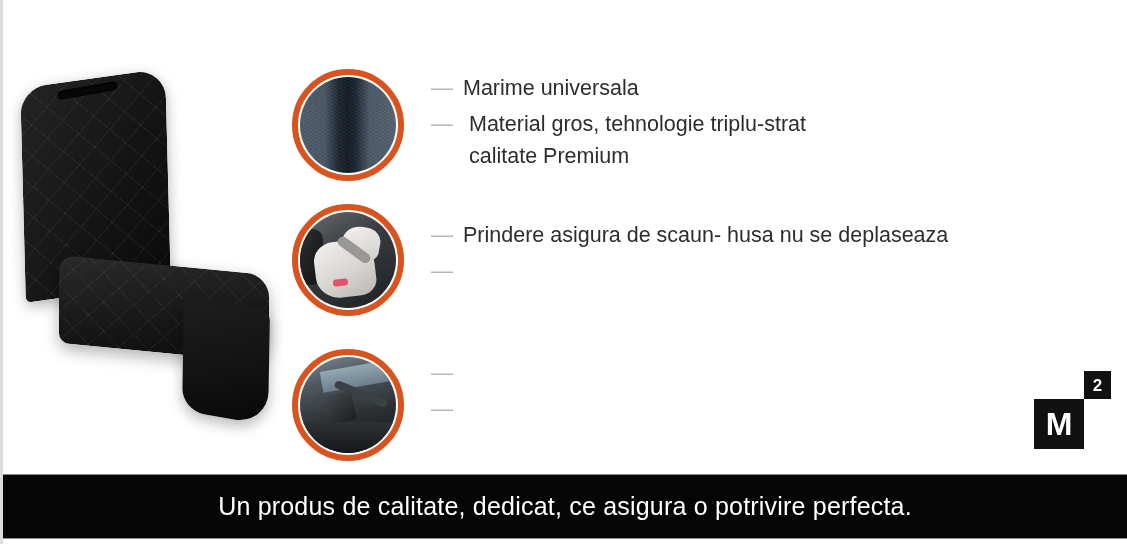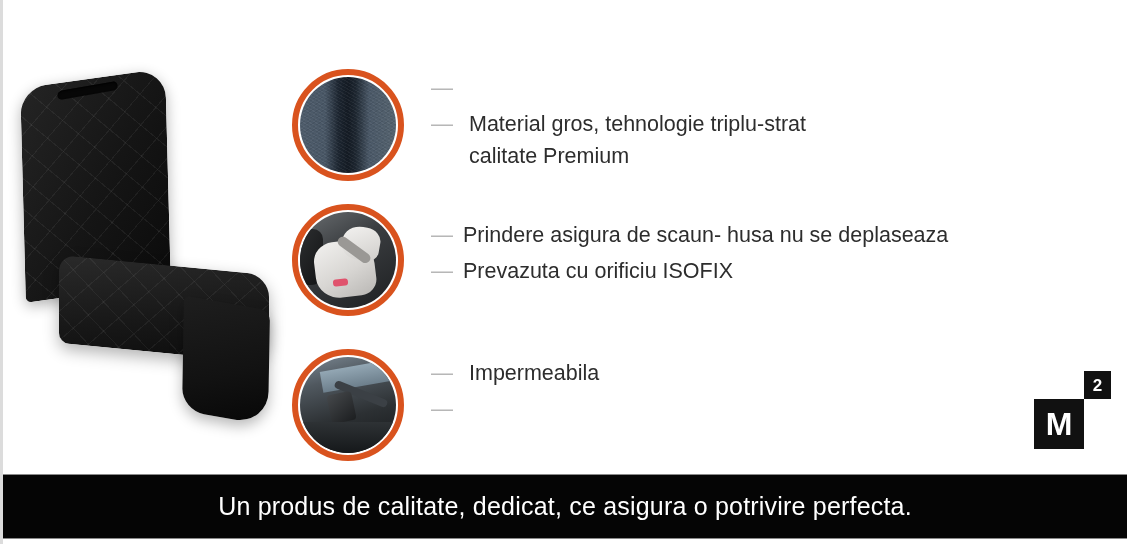--- a/index.html
+++ b/index.html
@@ -333,43 +333,42 @@
       <div class="belt-window"></div>
       <div class="belt-strap"></div>
       <div class="belt-buckle"></div>
       <div class="belt-floor"></div>
     </div>
   </div>
 
   <div class="feature-group" id="group-1">
     <div class="feature-line">
       <span class="dash">—</span>
+      <span class="feature-text">Marime universala</span>
     </div>
     <div class="feature-line">
       <span class="dash">—</span>
       <span class="feature-text">Material gros, tehnologie triplu-strat
 calitate Premium</span>
     </div>
   </div>
 
   <div class="feature-group" id="group-2">
     <div class="feature-line">
       <span class="dash">—</span>
       <span class="feature-text">Prindere asigura de scaun- husa nu se deplaseaza</span>
     </div>
     <div class="feature-line">
       <span class="dash">—</span>
-      <span class="feature-text">Prevazuta cu orificiu ISOFIX</span>
     </div>
   </div>
 
   <div class="feature-group" id="group-3">
     <div class="feature-line">
       <span class="dash">—</span>
-      <span class="feature-text">Impermeabila</span>
     </div>
     <div class="feature-line">
       <span class="dash">—</span>
     </div>
   </div>
 
   <div id="logo">
     <div id="logo-m">M</div>
     <div id="logo-sup">2</div>
   </div>

